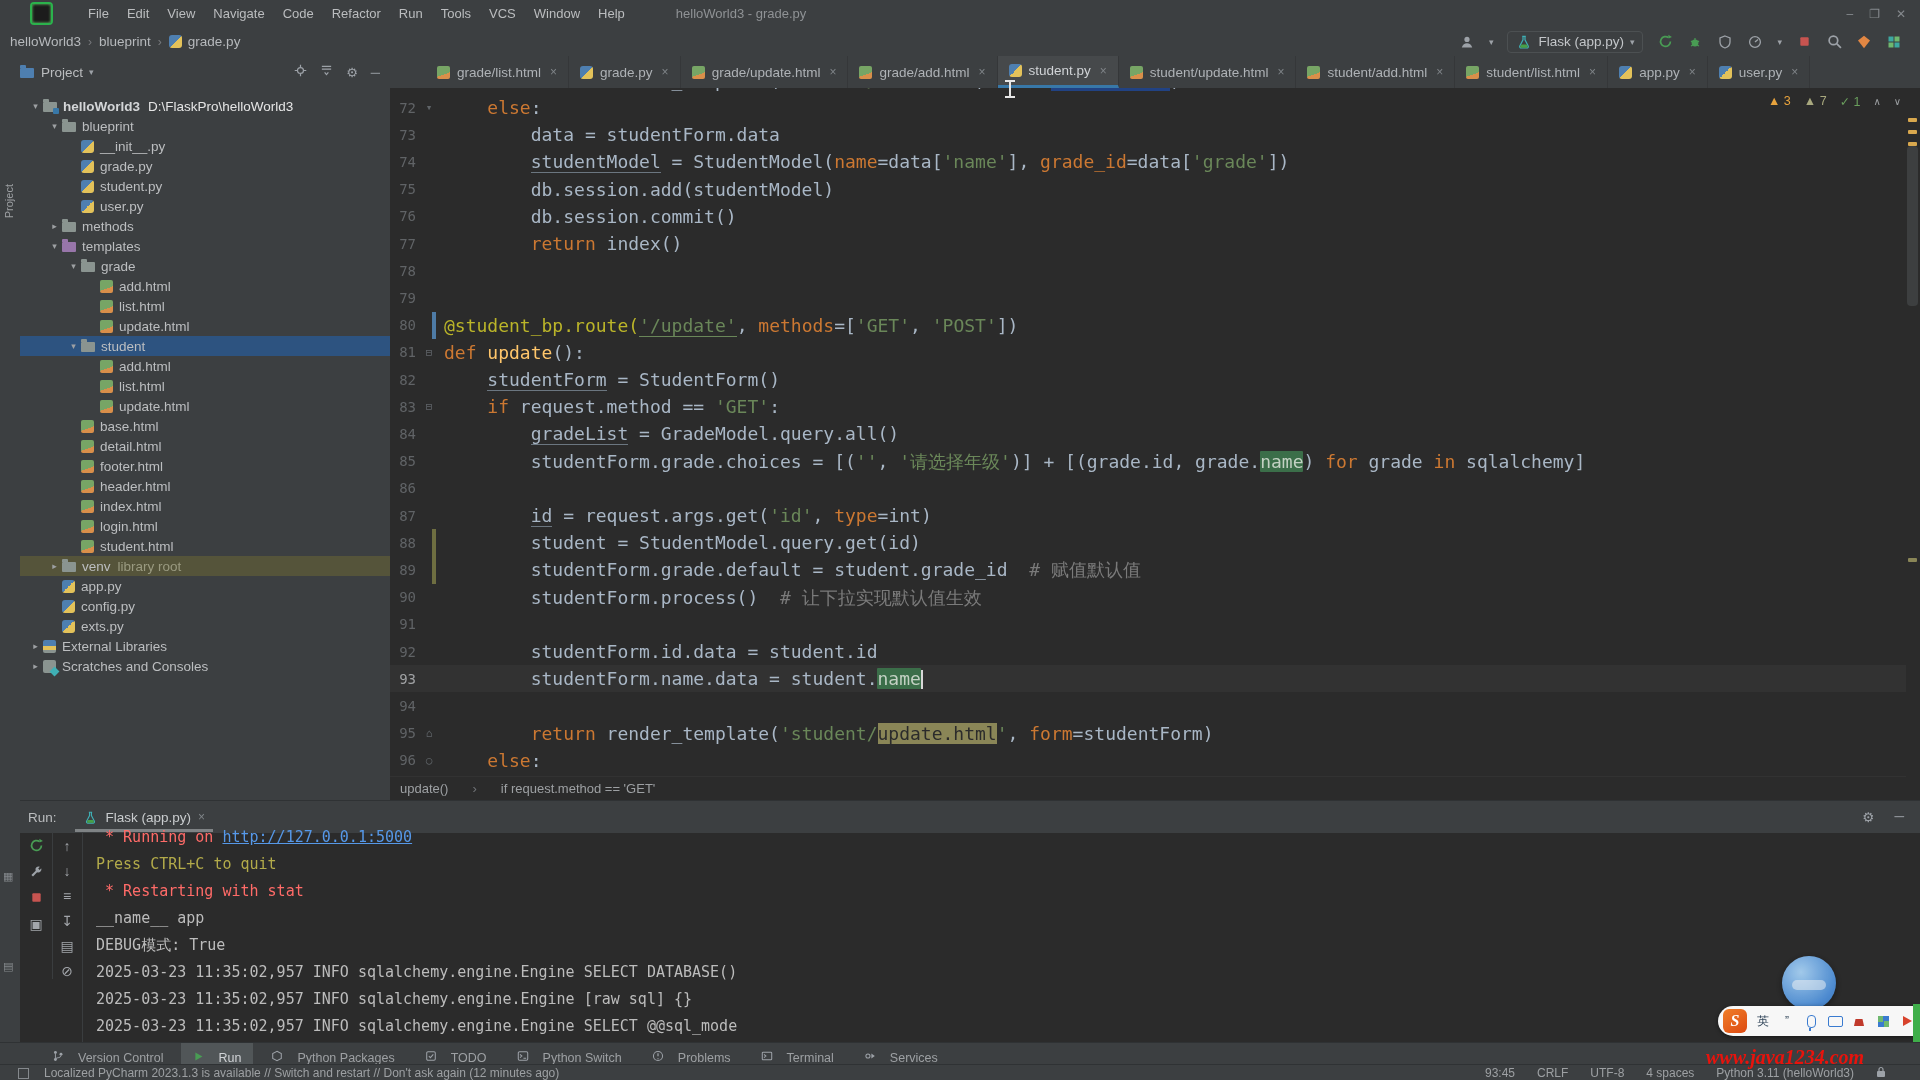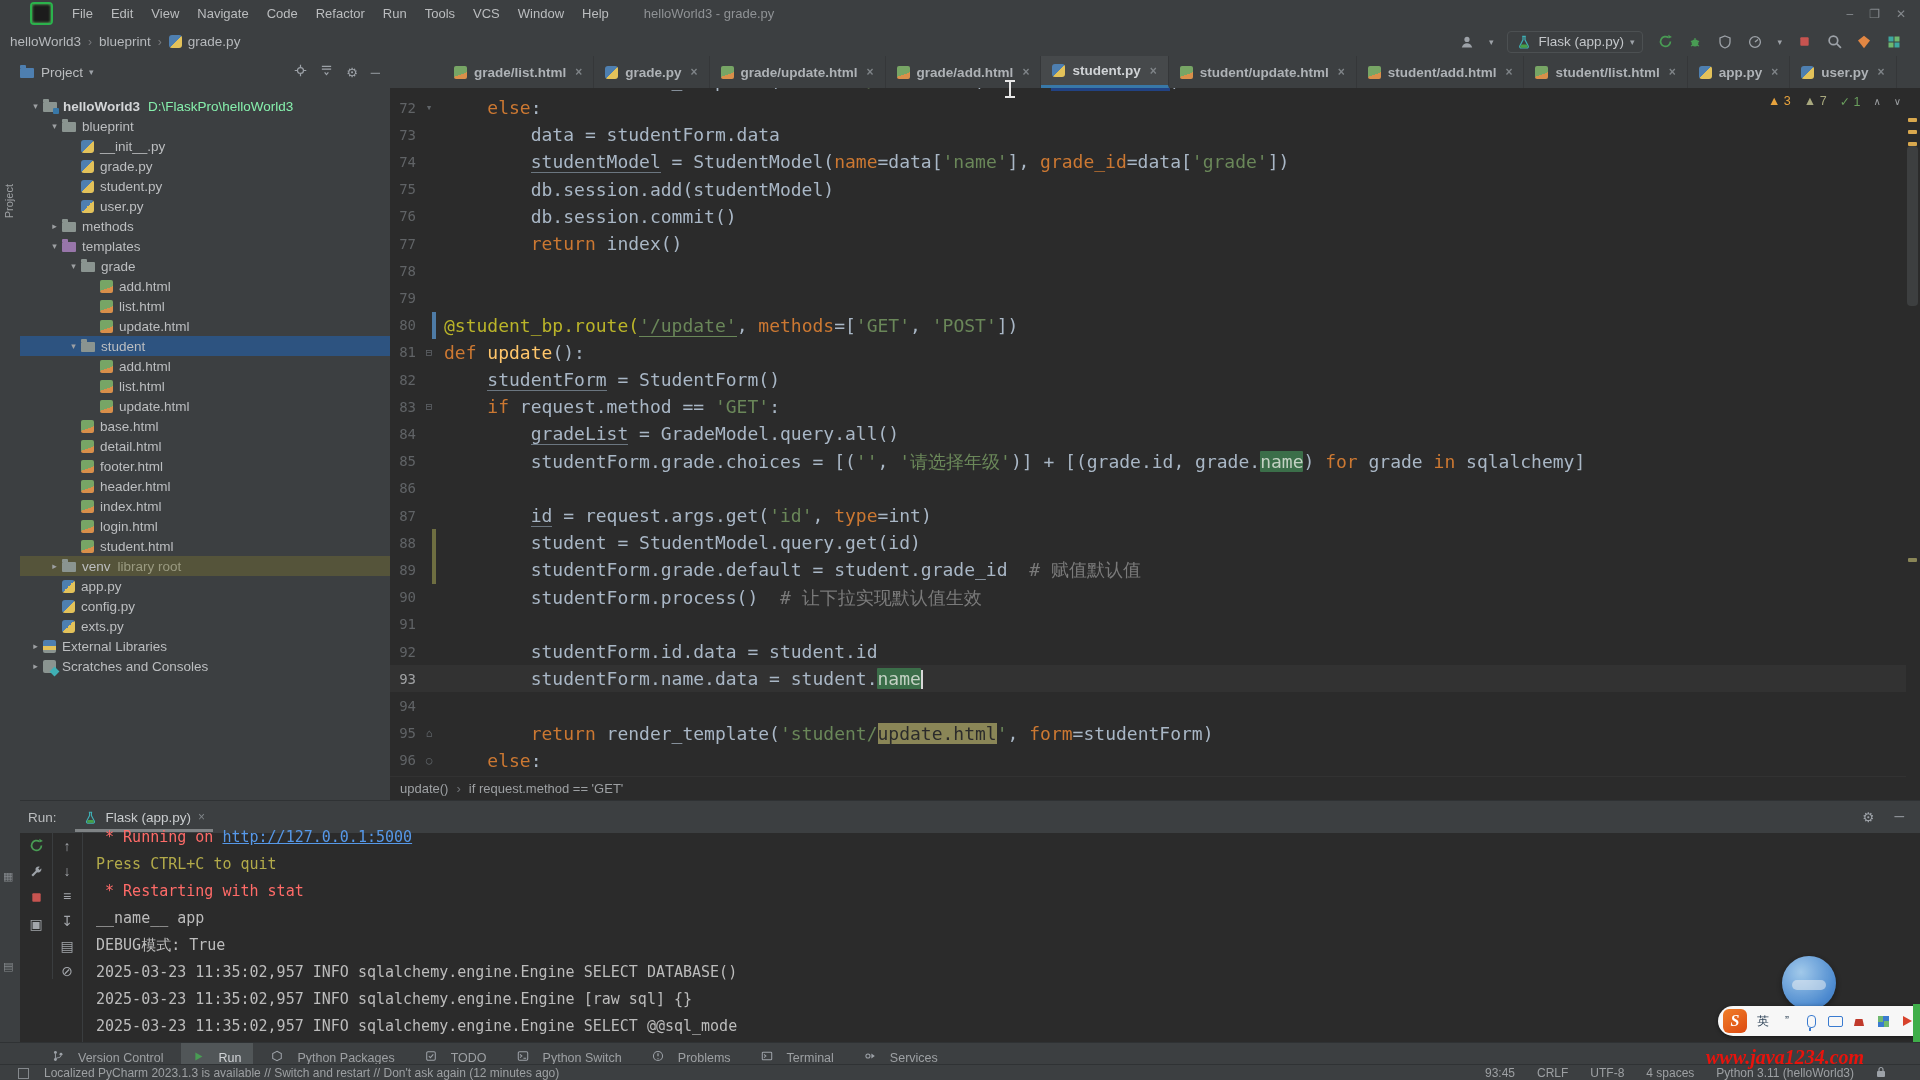--- a/index.html
+++ b/index.html
@@ -1,50 +1,50 @@
 <!DOCTYPE html>
 <html><head>
 <meta charset="utf-8">
 <style>
   html,body{margin:0;padding:0;background:#2b2b2b;width:1920px;height:1080px;overflow:hidden;
     font-family:"Liberation Sans","DejaVu Sans",sans-serif;-webkit-font-smoothing:antialiased;}
-  .abs{position:absolute;}
+  .abs{position:absolute;gap:16px;}
   
   #titlebar{left:0;top:0;width:1920px;height:27px;background:#3c3f41;border-bottom:1px solid #2f3234;display:flex;align-items:center;color:#bbbdbf;font-size:13px;}
   .logo{width:19px;height:19px;margin:0 10px 0 30px;border-radius:4px;background:#1c1c1c;border:2px solid #2bb24c;box-shadow:inset 0 0 3px #6fd86f;}
   .menu-item{padding:0 9px;color:#bbbdbf;}
   #win-title{margin-left:26px;color:#8f9295;}
   #win-controls{margin-left:auto;margin-right:14px;display:flex;gap:16px;color:#85898d;font-size:12px;}
   #toolbar{left:0;top:27px;width:1920px;height:29px;background:#3c3f41;border-bottom:1px solid #2f3234;display:flex;align-items:center;font-size:13.5px;color:#bbbdbf;}
   .crumb{color:#b6b9bc;}
   .crumb-sep{color:#77797c;margin:0 7px;font-size:12px;}
   #toolbar-right{margin-left:auto;display:flex;align-items:center;gap:14px;margin-right:18px;}
   #run-config{display:flex;align-items:center;gap:6px;border:1px solid #4c5052;border-radius:4px;padding:2px 8px;color:#c3c6c9;}
   .tb-ic{width:16px;height:16px;display:flex;align-items:center;justify-content:center;}
   .caret-down{font-size:9px;color:#9da2a8;}
   
   #tabsrow{left:0;top:56px;width:1920px;height:32px;background:#3c3f41;border-bottom:1px solid #323232;}
   #project-header{position:absolute;left:20px;top:0;width:370px;height:32px;display:flex;align-items:center;color:#bbbdbf;font-size:13.5px;}
   #project-header .hdr-icons{margin-left:auto;display:flex;gap:13px;margin-right:10px;color:#9da2a8;font-size:13px;align-items:center;}
-  #tabs{position:absolute;left:443px;top:0;height:32px;display:flex;font-weight:bold;}
+  #tabs{position:absolute;left:426px;top:0;height:32px;display:flex;}
   .tab{display:flex;align-items:center;gap:7px;padding:0 11px;font-size:13.5px;color:#aeb2b6;border-right:1px solid #353739;}
   .tab .x{color:#7f8488;font-size:12px;margin-left:2px;}
   .tab.active{background:#46494b;border-bottom:3px solid #3878a8;color:#d0d3d6;}
   
   #leftstripe{left:0;top:88px;width:20px;height:954px;background:#3c3f41;border-right:1px solid #323232;}
   .vlabel{position:absolute;left:3px;top:96px;color:#9da0a3;font-size:11px;writing-mode:vertical-rl;transform:rotate(180deg);}
   .stripe-ic{position:absolute;left:3px;color:#84888c;font-size:11px;}
   
   #treepanel{left:20px;top:88px;width:370px;height:712px;background:#3c3f41;border-right:1px solid #323232;overflow:hidden;font-size:13.5px;color:#bcbec0;}
   .trow{position:absolute;left:0;width:370px;height:20px;display:flex;align-items:center;white-space:nowrap;}
   .trow.sel{background:#2d5380;}
   .trow.venv{background:#55543a;}
   .chev{width:15px;flex:none;text-align:center;color:#9da0a3;font-size:9px;}
   .tlabel{margin-left:6px;}
-  .tpath{margin-left:8px;color:#86efac;}
+  .tpath{margin-left:8px;color:#e5e5e5;}
   .tnote{margin-left:7px;color:#9a9a80;}
   .ic{display:inline-block;flex:none;}
   .ic-folder{width:14px;height:10px;background:#8a9490;border-radius:1px;position:relative;margin-top:1px;}
   .ic-folder::before{content:"";position:absolute;top:-3px;left:0;width:6px;height:3px;background:inherit;border-radius:1px 1px 0 0;}
   .ic-folder.purple{background:#9876aa;}
   .ic-folder.root::after{content:"";position:absolute;right:-2px;bottom:-2px;width:6px;height:6px;background:#3878a8;border-radius:1px;}
   .ic-py{width:13px;height:13px;border-radius:3px;background:linear-gradient(135deg,#4e7fb0 0 50%,#e3c25a 50% 100%);}
   .ic-html{width:13px;height:13px;border-radius:2px;background:linear-gradient(160deg,#77a565 0 62%,#d98f4a 62% 100%);}
   .ic-libs{width:13px;height:13px;border-radius:2px;background:linear-gradient(180deg,#4e7fb0 0 45%,#e3c25a 45% 75%,#8a9490 75%);}
   .ic-scratch{width:13px;height:13px;border-radius:2px;background:#8a9490;position:relative;}

